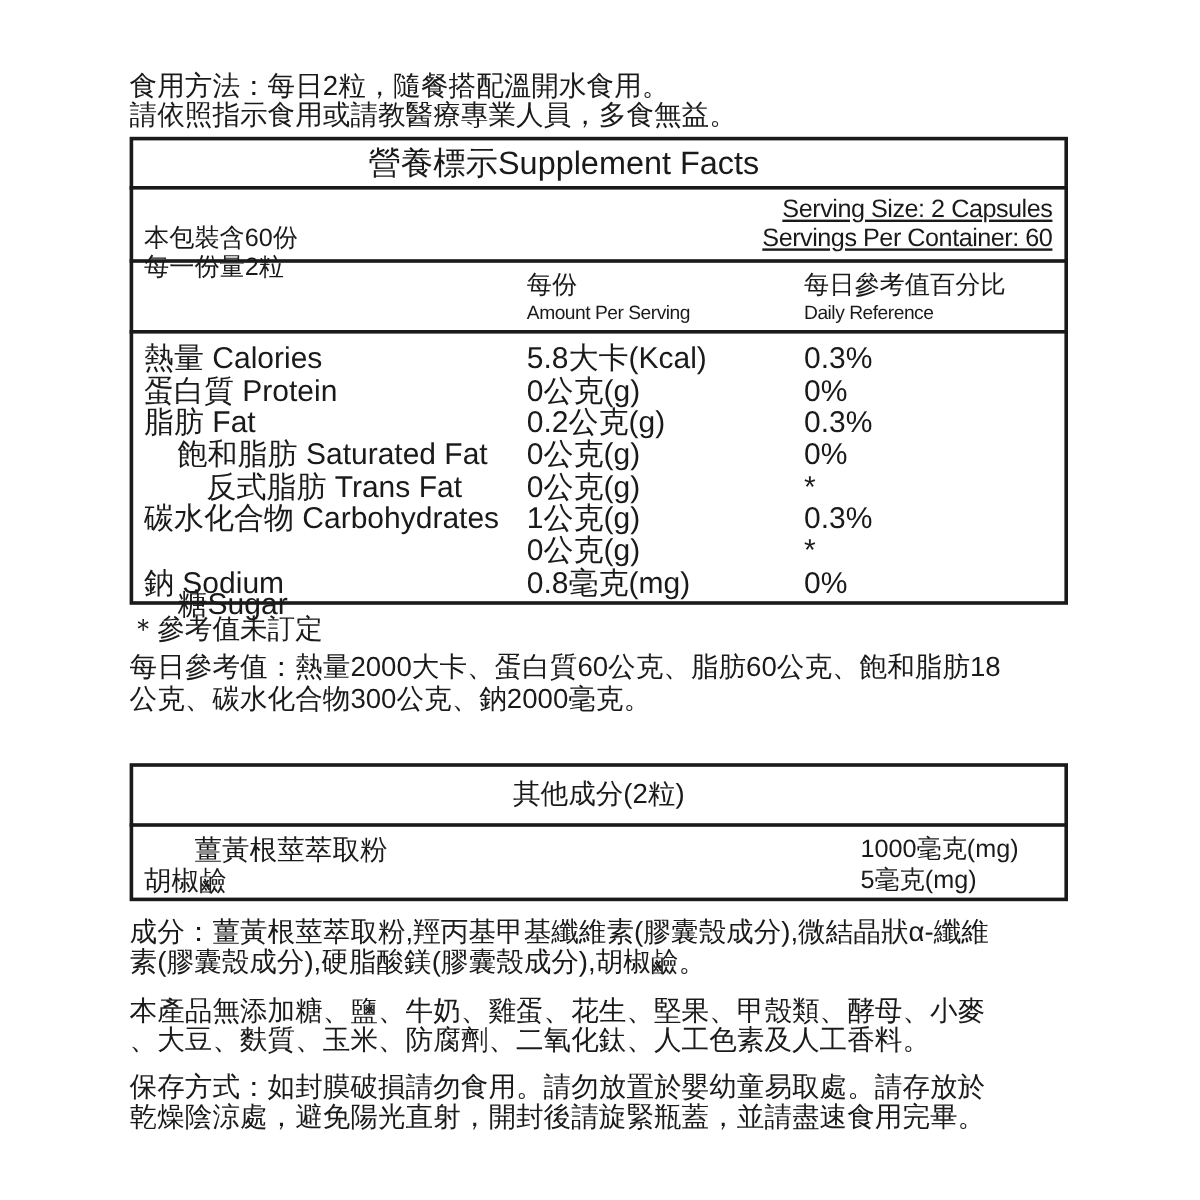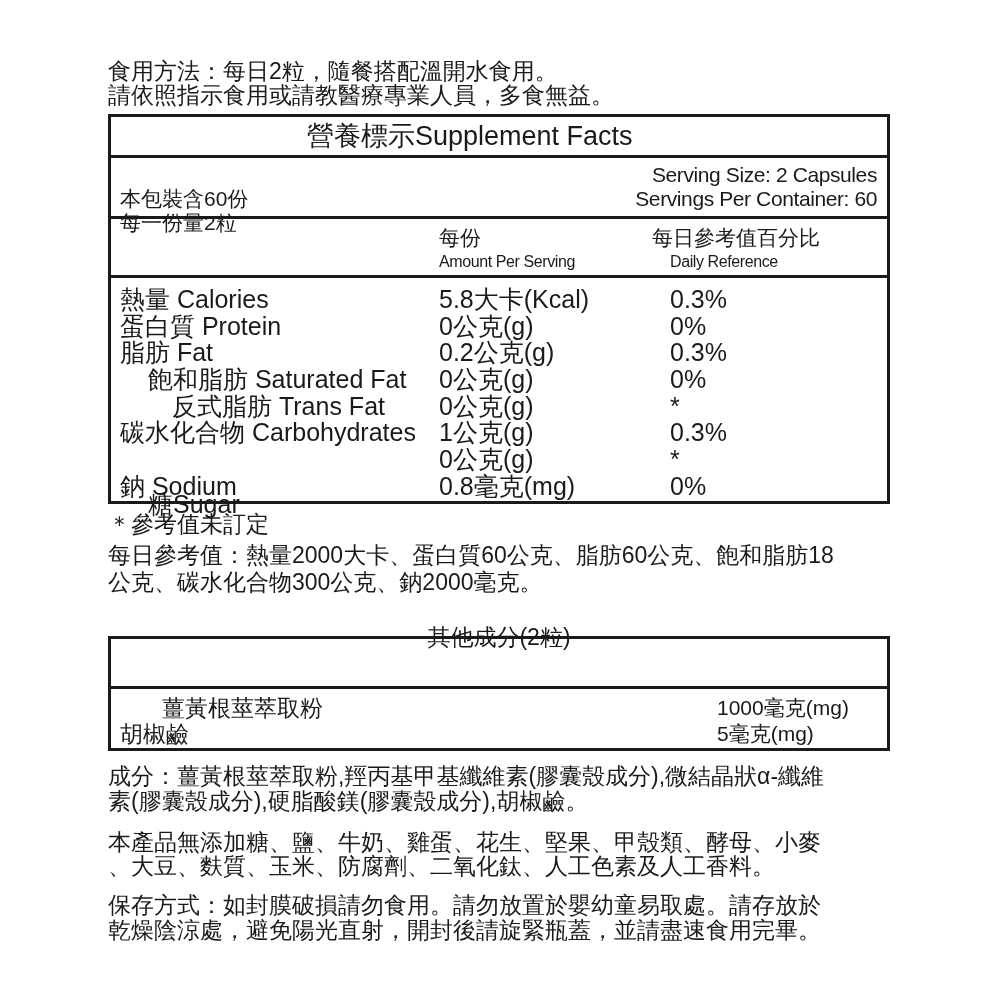--- a/index.html
+++ b/index.html
@@ -10,21 +10,21 @@
     }
     .t { position: absolute; white-space: nowrap; line-height: 26px; height: 26px; }
     .f24 { font-size: 23px; }
     .f22 { font-size: 21px; }
     .f21 { font-size: 25px; }
     .f17 { font-size: 16px; }
     .f28 { font-size: 27px; }
     .box { position: absolute; border: 3px solid #1a1a1a; box-sizing: border-box; }
     .hr { position: absolute; height: 3px; background: #1a1a1a; }
     .en { letter-spacing: -0.4px; }
-    .right { text-align: center; }
+    .right { text-align: center; text-decoration: underline; }
   </style>
 </head>
 <body>
 
 <div class="t f24" style="left:108px; top:58px;">食用方法：每日2粒，隨餐搭配溫開水食用。</div>
 <div class="t f24" style="left:108px; top:82px;">請依照指示食用或請教醫療專業人員，多食無益。</div>
 
 <div class="box" style="left:108px; top:114px; width:782px; height:390px;"></div>
 <div class="hr" style="left:108px; top:155px; width:782px;"></div>
 <div class="hr" style="left:108px; top:216px; width:782px;"></div>
@@ -32,21 +32,21 @@
 
 <div class="t f28" style="left:307px; top:121px; height:30px; line-height:30px;">營養標示Supplement Facts</div>
 
 <div class="t f22" style="left:120px; top:162px;margin-top:48px;">每一份量2粒</div>
 <div class="t f22" style="left:120px; top:186px;">本包裝含60份</div>
 <div class="t f22 right en" style="right:123px; top:162px;">Serving Size: 2 Capsules</div>
 <div class="t f22 right en" style="right:123px; top:186px;">Servings Per Container: 60</div>
 
 <div class="t f22" style="left:439px; top:225px;">每份</div>
 <div class="t f17 en" style="left:439px; top:249px;">Amount Per Serving</div>
-<div class="t f22" style="left:652px; top:225px;">每日參考值百分比</div>
+<div class="t f22" style="left:670px; top:225px;">每日參考值百分比</div>
 <div class="t f17 en" style="left:670px; top:249px;">Daily Reference</div>
 
 <div>
   <div class="t f21" style="left:120px; top:286px;">熱量 Calories</div>
   <div class="t f21" style="left:439px; top:286px;">5.8大卡(Kcal)</div>
   <div class="t f21" style="left:670px; top:286px;">0.3%</div>
 </div>
 <div>
   <div class="t f21" style="left:120px; top:313px;">蛋白質 Protein</div>
   <div class="t f21" style="left:439px; top:313px;">0公克(g)</div>
@@ -82,21 +82,21 @@
   <div class="t f21" style="left:439px; top:473px;">0.8毫克(mg)</div>
   <div class="t f21" style="left:670px; top:473px;">0%</div>
 </div>
 
 <div class="t f24" style="left:108px; top:511px;">＊參考值未訂定</div>
 <div class="t f24" style="left:108px; top:542px;">每日參考值：熱量2000大卡、蛋白質60公克、脂肪60公克、飽和脂肪18</div>
 <div class="t f24" style="left:108px; top:569px;">公克、碳水化合物300公克、鈉2000毫克。</div>
 
 <div class="box" style="left:108px; top:636px; width:782px; height:115px;"></div>
 <div class="hr" style="left:108px; top:686px; width:782px;"></div>
-<div class="t f24" style="left:108px; width:782px; text-align:center; top:624px;">其他成分(2粒)</div>
+<div class="t f24" style="left:108px; width:782px; text-align:center; top:648px;">其他成分(2粒)</div>
 
 <div>
   <div class="t f24" style="left:120px; top:695px;margin-left:42px;">薑黃根莖萃取粉</div>
   <div class="t f22" style="left:717px; top:695px;">1000毫克(mg)</div>
 </div>
 <div>
   <div class="t f24" style="left:120px; top:721px;">胡椒鹼</div>
   <div class="t f22" style="left:717px; top:721px;">5毫克(mg)</div>
 </div>
 

